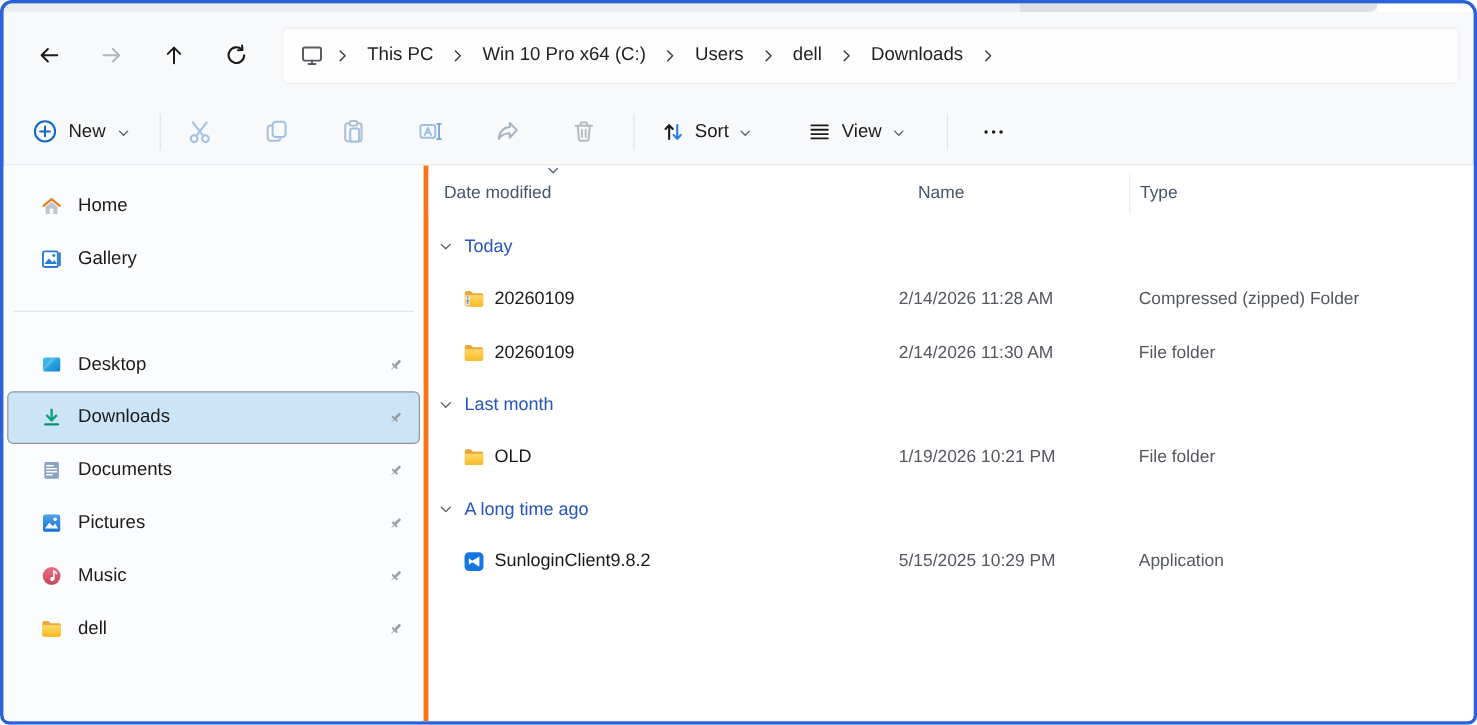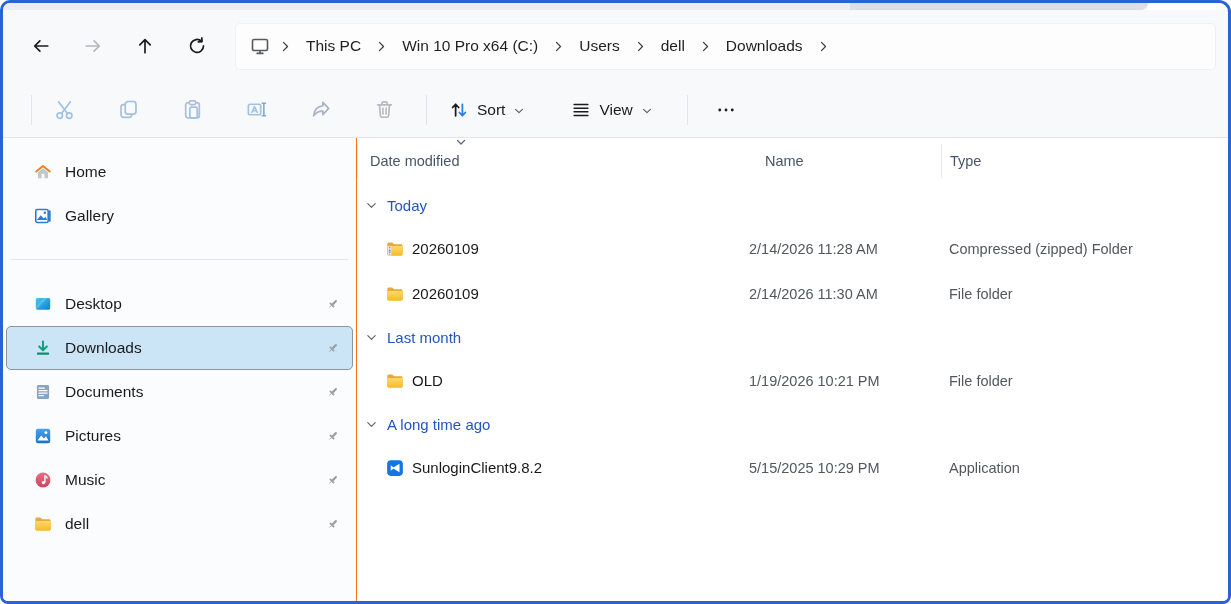--- a/index.html
+++ b/index.html
@@ -32,21 +32,21 @@
   .vsep { width:1px; height:30px; background:#e3e5e9; margin:0 12px; }
   .tb-ico { width:40px; height:38px; display:flex; align-items:center; justify-content:center;
             border-radius:5px; border:none; background:transparent; }
   .tb-group { display:flex; align-items:center; gap:24px; }
   .tb-drop { display:flex; align-items:center; gap:8px; padding:8px 10px; border-radius:5px;justify-content:center; }
   .tb-drop .lbl { font-size:15.5px; color:#1b1b1b; }
   .chev-small { margin-top:2px; }
 
   
   .body { flex:1; display:flex; background:#ffffff; min-height:0; }
-  .sidebar { width:354px; flex:0 0 auto; background:#fbfcfd; border-right:1px solid #f97316;
+  .sidebar { width:354px; flex:0 0 auto; background:#fbfcfd; border-right:4px solid #f97316;
              padding-top:12px; overflow:hidden; }
   .side-item { height:44px; margin:0 3px; display:flex; align-items:center; gap:13px;
                padding:0 12px 0 27px; font-size:15.5px; color:#1b1b1b;
                border:1px solid transparent; border-radius:5px; }
   .side-item.selected { background:#cbe4f6; border-color:#8d949c; }
   .side-item .pin { margin-left:auto; }
   .side-sep { height:1px; background:#e4e6e9; margin:21px 8px 22px 8px; }
   .ico16 { width:18px; height:18px; flex:0 0 auto; }
 
   .content { flex:1; display:flex; flex-direction:column; padding-top:6px; min-width:0; }
@@ -163,20 +163,30 @@
         <span class="crumb">Downloads</span>
         <span class="crumb-sep">
             <svg width="13" height="13" viewBox="0 0 16 16">
               <path d="M5.5 3 L10.5 8 L5.5 13" fill="none" stroke="#3c3c3c" stroke-width="1.5" stroke-linecap="round" stroke-linejoin="round"></path>
             </svg>
           </span>
       </div>
     </div>
 
     <div class="toolbar">
+      <button class="tb-new" style="background:none;border:none;">
+        <svg width="21" height="21" viewBox="0 0 16 16">
+            <circle cx="8" cy="8" r="6.4" fill="none" stroke="#1569bf" stroke-width="1.3"></circle>
+            <path d="M8 4.9 V11.1 M4.9 8 H11.1" stroke="#1569bf" stroke-width="1.3" stroke-linecap="round"></path>
+          </svg>
+        <span class="lbl">New</span>
+        <svg class="chev-small" width="12" height="12" viewBox="0 0 14 14">
+            <path d="M3 5 L7 9 L11 5" fill="none" stroke="#5a5e66" stroke-width="1.3" stroke-linecap="round" stroke-linejoin="round"></path>
+          </svg>
+      </button>
 
       <div class="vsep"></div>
 
       <div class="tb-group">
         <button class="tb-ico">
           <svg width="21" height="21" viewBox="0 0 16 16">
               <circle cx="4.4" cy="12.6" r="2.1" fill="none" stroke="#9fc2e2" stroke-width="1.3"></circle>
               <circle cx="11.6" cy="12.6" r="2.1" fill="none" stroke="#9fc2e2" stroke-width="1.3"></circle>
               <path d="M5.7 11 L12.4 2.3 M10.3 11 L3.6 2.3" fill="none" stroke="#9fc2e2" stroke-width="1.3" stroke-linecap="round"></path>
             </svg>

